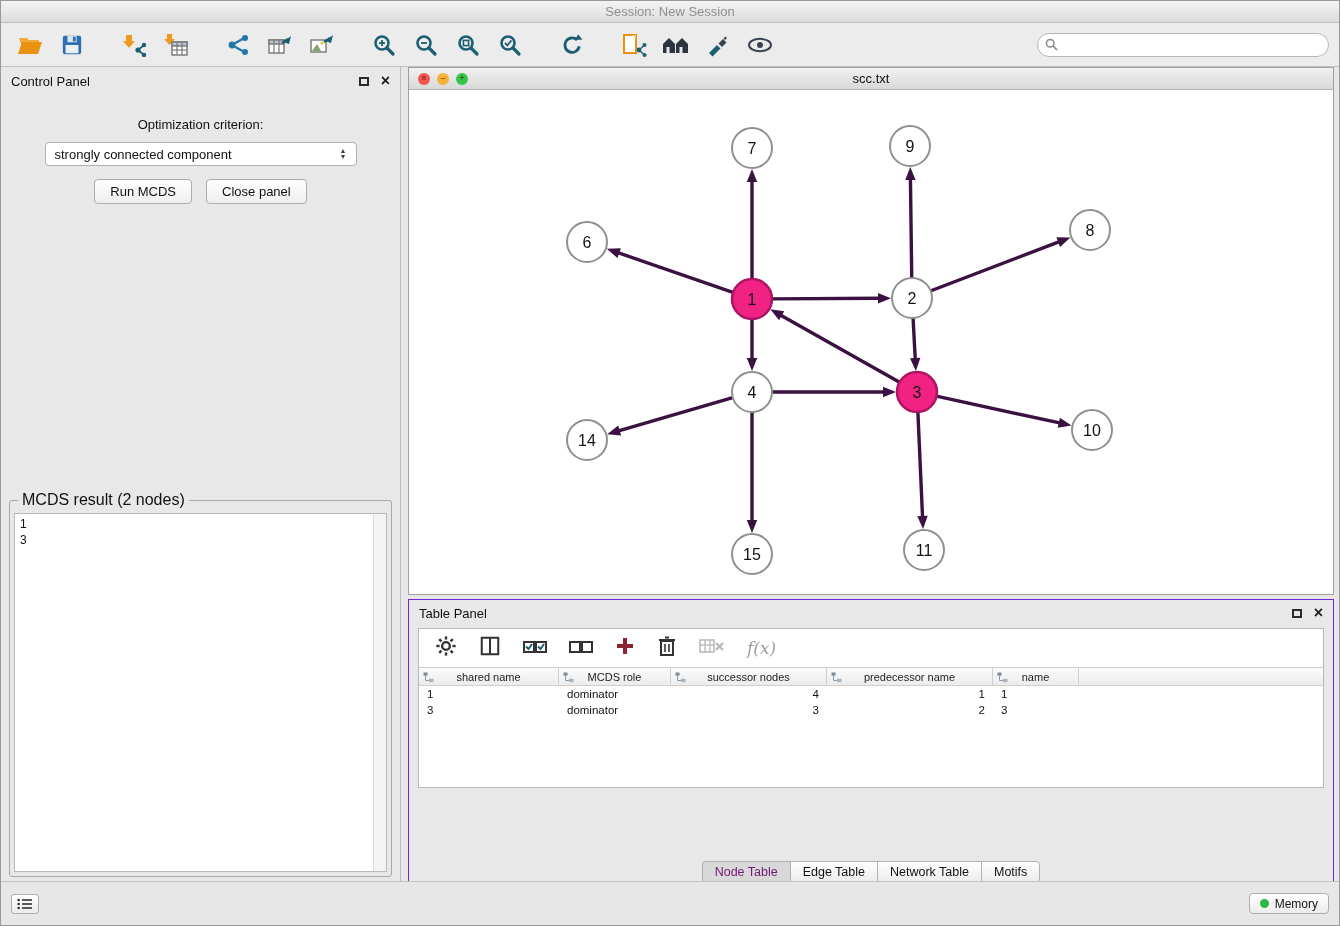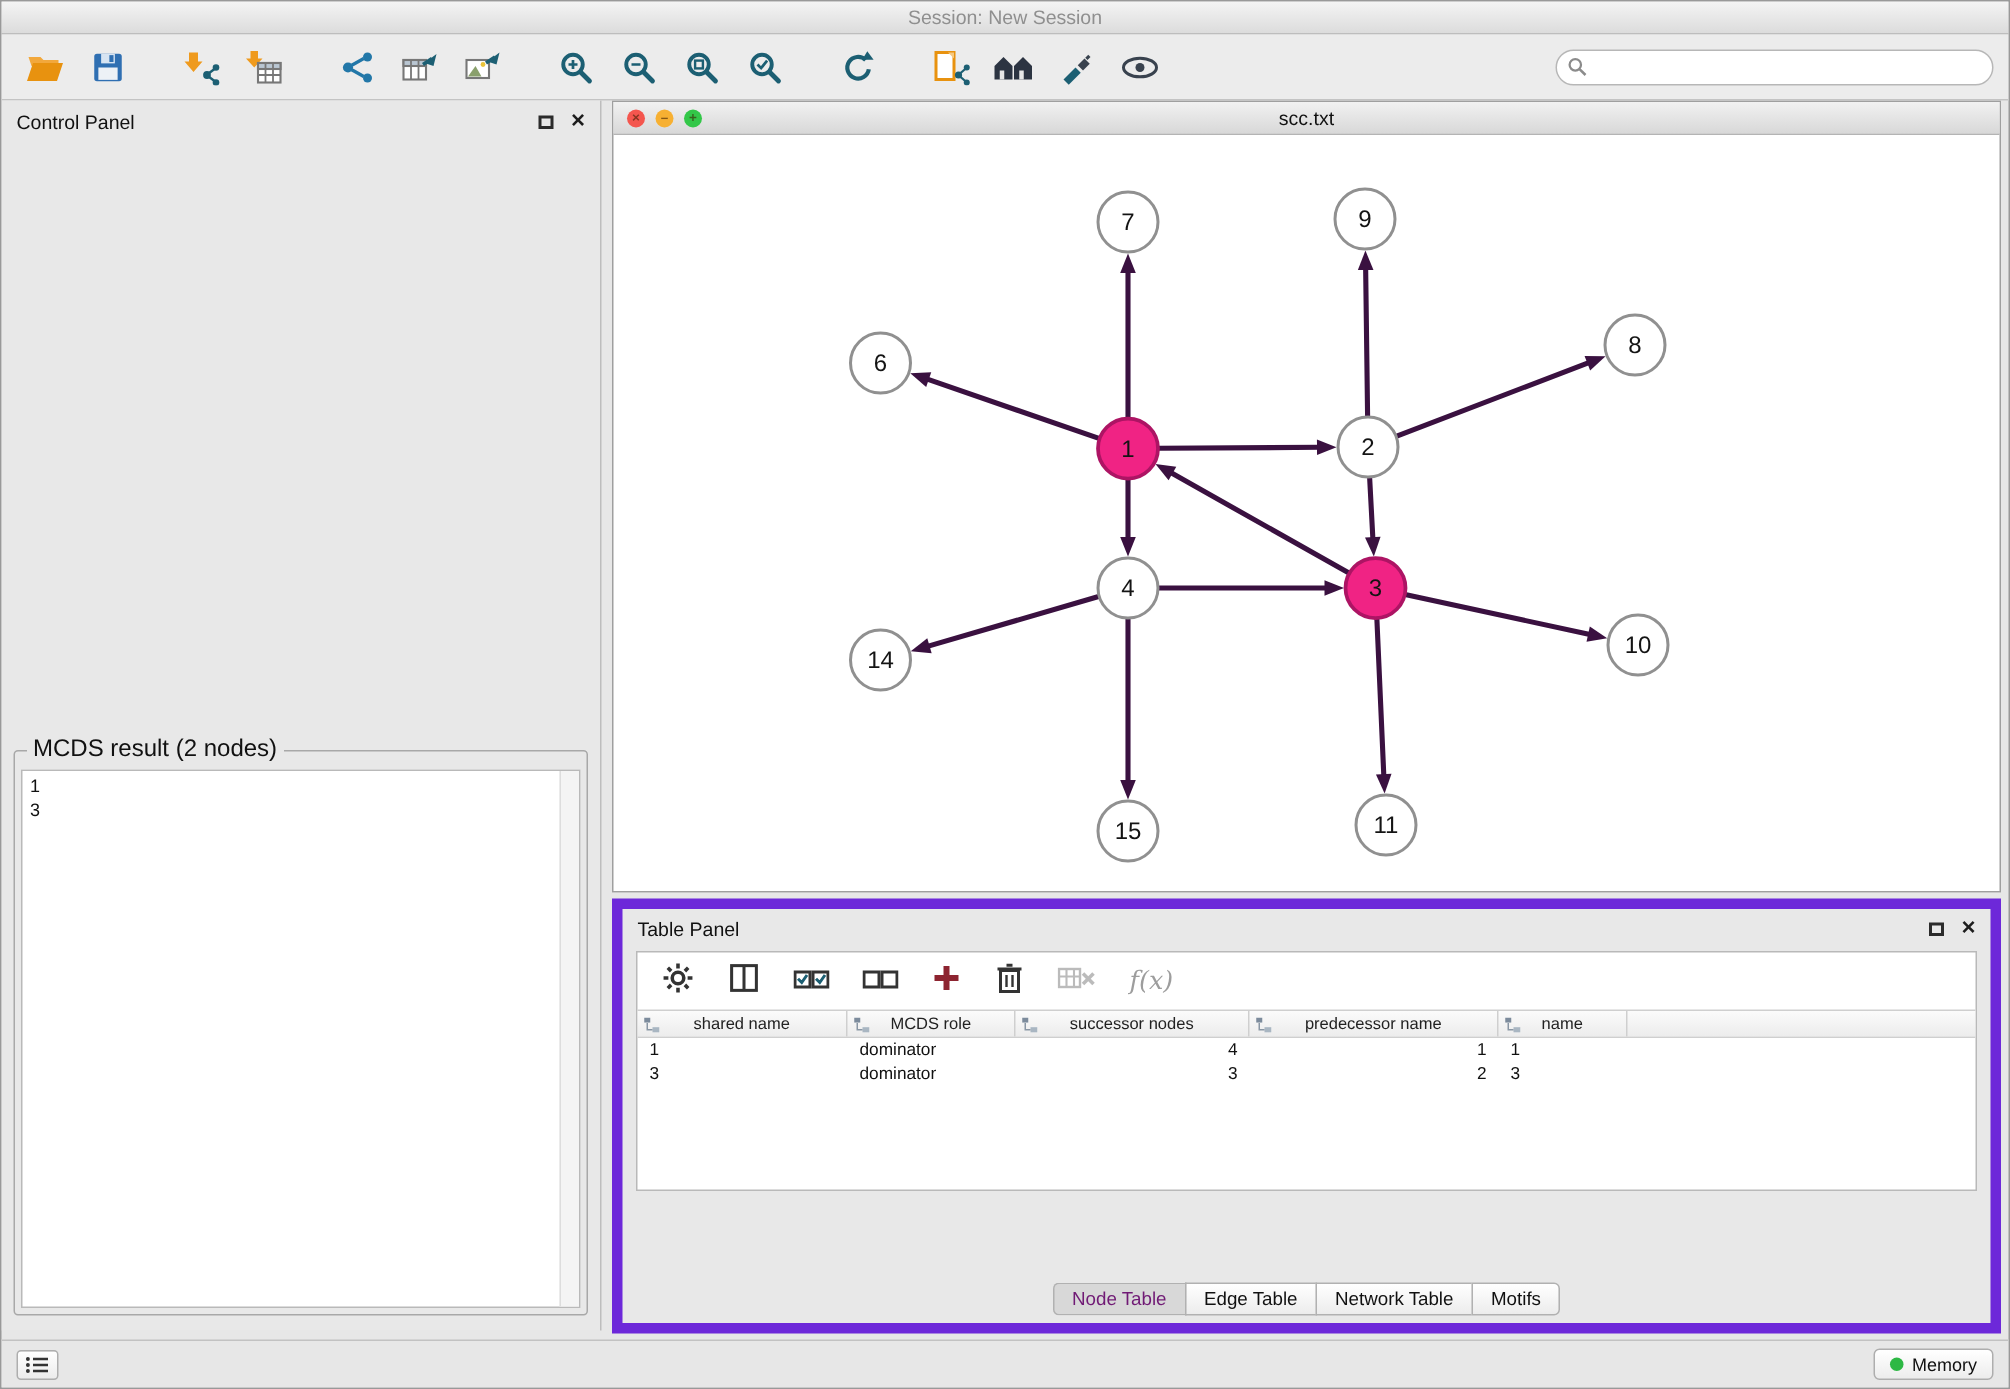--- a/index.html
+++ b/index.html
@@ -69,21 +69,21 @@
   .light { width:12px; height:12px; border-radius:50%; font-size:9px; line-height:11px;
            text-align:center; color:rgba(60,30,0,0.6); font-weight:bold; }
   .light.red { background:#f4564e; }
   .light.yellow { background:#f7b032; }
   .light.green { background:#33c748; }
   .nw-canvas { position:absolute; top:22px; left:0; right:0; bottom:0; }
   .nw-canvas svg { display:block; }
 
   
   .table-panel { position:absolute; left:407px; top:598px; width:926px; height:290px;
-                 background:#e8e8e8; border:7px solid #6d28d9; }
+                 background:#e8e8e8; border:1px solid #6d28d9; }
   .tp-header { height:26px; display:flex; align-items:center; padding:0 10px; font-size:13px; }
   .tp-box { position:absolute; left:9px; right:9px; top:28px; height:160px; background:#fff;
             border:1px solid #b9b9b9; overflow:hidden; }
   .tp-toolbar { height:38px; display:flex; align-items:center; gap:22px; padding:0 16px; }
   .fx-label { font-family:"DejaVu Serif", serif; font-style:italic; font-size:17px; color:#9d9d9d; }
   .tp-grid-header { display:flex; height:19px; background:linear-gradient(#fbfbfb,#ececec);
                     border-top:1px solid #cfcfcf; border-bottom:1px solid #cfcfcf; }
   .th { position:relative; border-right:1px solid #cfcfcf; font-size:11px; color:#222;
         display:flex; align-items:center; justify-content:center; }
   .th .hic { position:absolute; left:4px; top:4px; }
@@ -91,21 +91,21 @@
   .td { font-size:11.5px; line-height:16px; padding:0 8px; overflow:hidden; }
 
   .tp-tabs { position:absolute; bottom:5px; left:0; right:0; display:flex; justify-content:center; }
   .tp-tab { font-size:12.5px; padding:3px 12px; border:1px solid #b1b1b1; border-right:none;
             background:linear-gradient(#ffffff,#ececec); color:#111; }
   .tp-tab:first-child { border-radius:4px 0 0 4px; }
   .tp-tab:last-child { border-right:1px solid #b1b1b1; border-radius:0 4px 4px 0; }
   .tp-tab.active { background:#d8d8d8; color:#701a75; }
 
   
-  .statusbar { position:absolute; left:0; right:0; bottom:0; height:32px; background:#e7e7e7;
+  .statusbar { position:absolute; left:0; right:0; bottom:0; height:44px; background:#e7e7e7;
                border-top:1px solid #c2c2c2; display:flex; align-items:center; padding:0 10px; }
   .list-btn { width:28px; height:20px; border:1px solid #aeaeae; border-radius:3px;
               background:linear-gradient(#fff,#ececec); display:flex; align-items:center;
               justify-content:center; }
   .memory-btn { margin-left:auto; height:21px; border:1px solid #aeaeae; border-radius:4px;
                 background:linear-gradient(#fff,#ececec); display:flex; align-items:center;
                 gap:6px; padding:0 10px; font-size:12px; }
   .memory-dot { width:9px; height:9px; border-radius:50%; background:#2db844; }
 </style>
 </head>
@@ -262,20 +262,34 @@
     </div>
   </div>
 
   <div class="control-panel">
     <div class="cp-header">
       <span>Control Panel</span>
       <span class="panel-controls">
         <span class="float-glyph"></span>
         <span class="close-glyph">×</span>
       </span>
+    </div>
+    <div class="cp-body">
+      <div class="opt-label">Optimization criterion:</div>
+      <div class="dropdown">
+        <span>strongly connected component</span>
+        <span class="dd-arrows">
+            <span>▲</span>
+            <span>▼</span>
+          </span>
+      </div>
+      <div class="btn-row">
+        <button class="btn">Run MCDS</button>
+        <button class="btn">Close panel</button>
+      </div>
     </div>
     <fieldset class="result">
       <legend>MCDS result (2 nodes)</legend>
       <div class="result-box">
         <div class="result-text">1
 3</div>
         <div class="result-scrollbar"></div>
       </div>
     </fieldset>
   </div>

